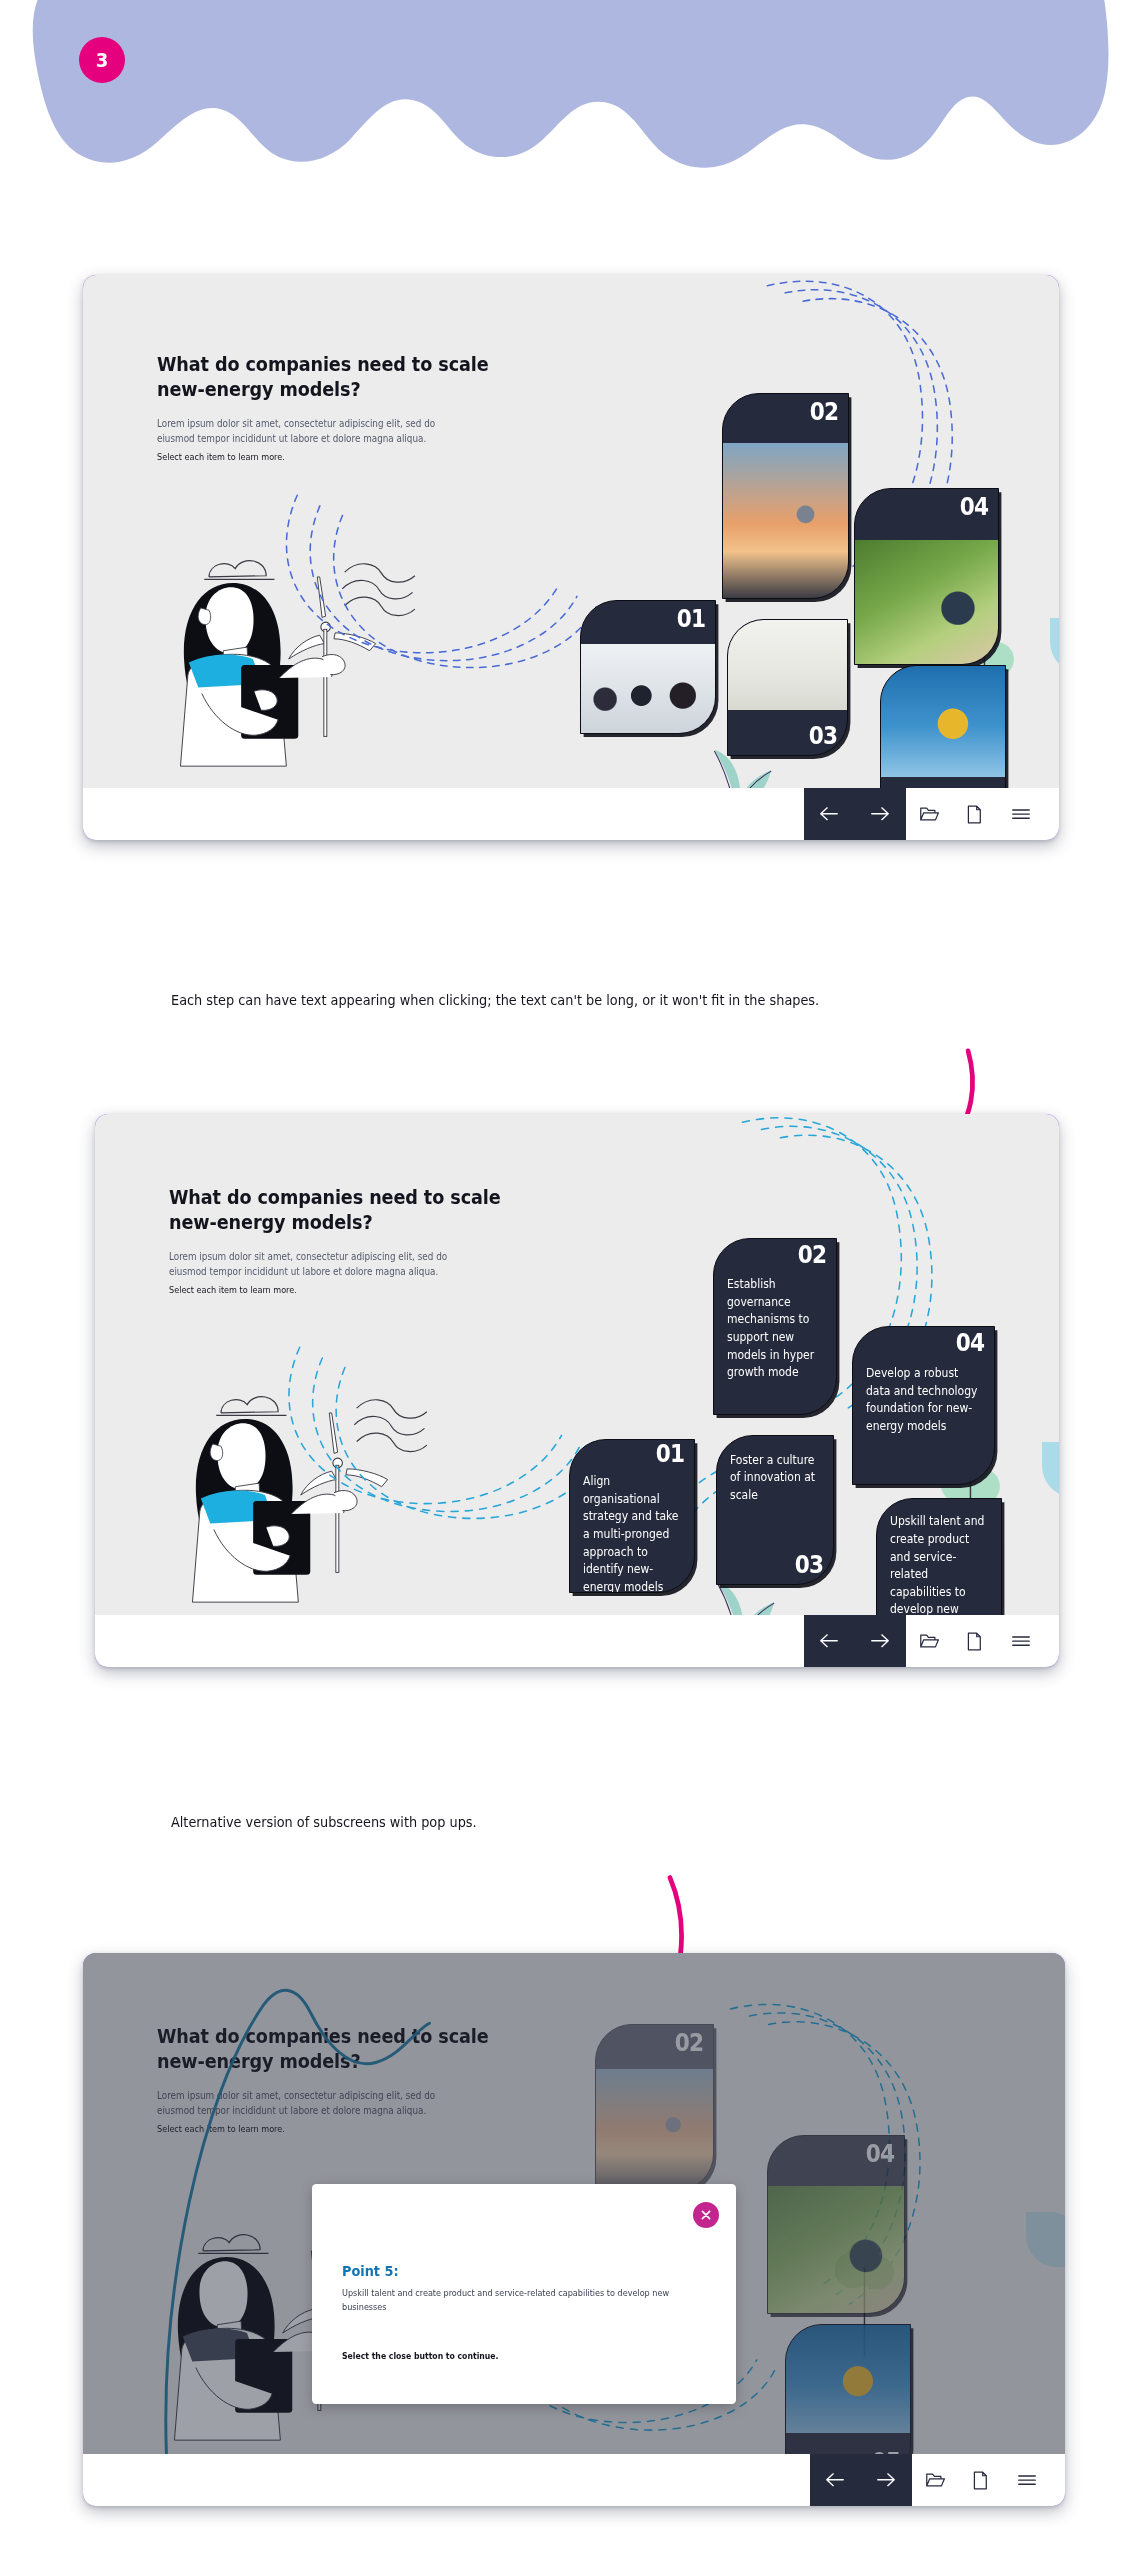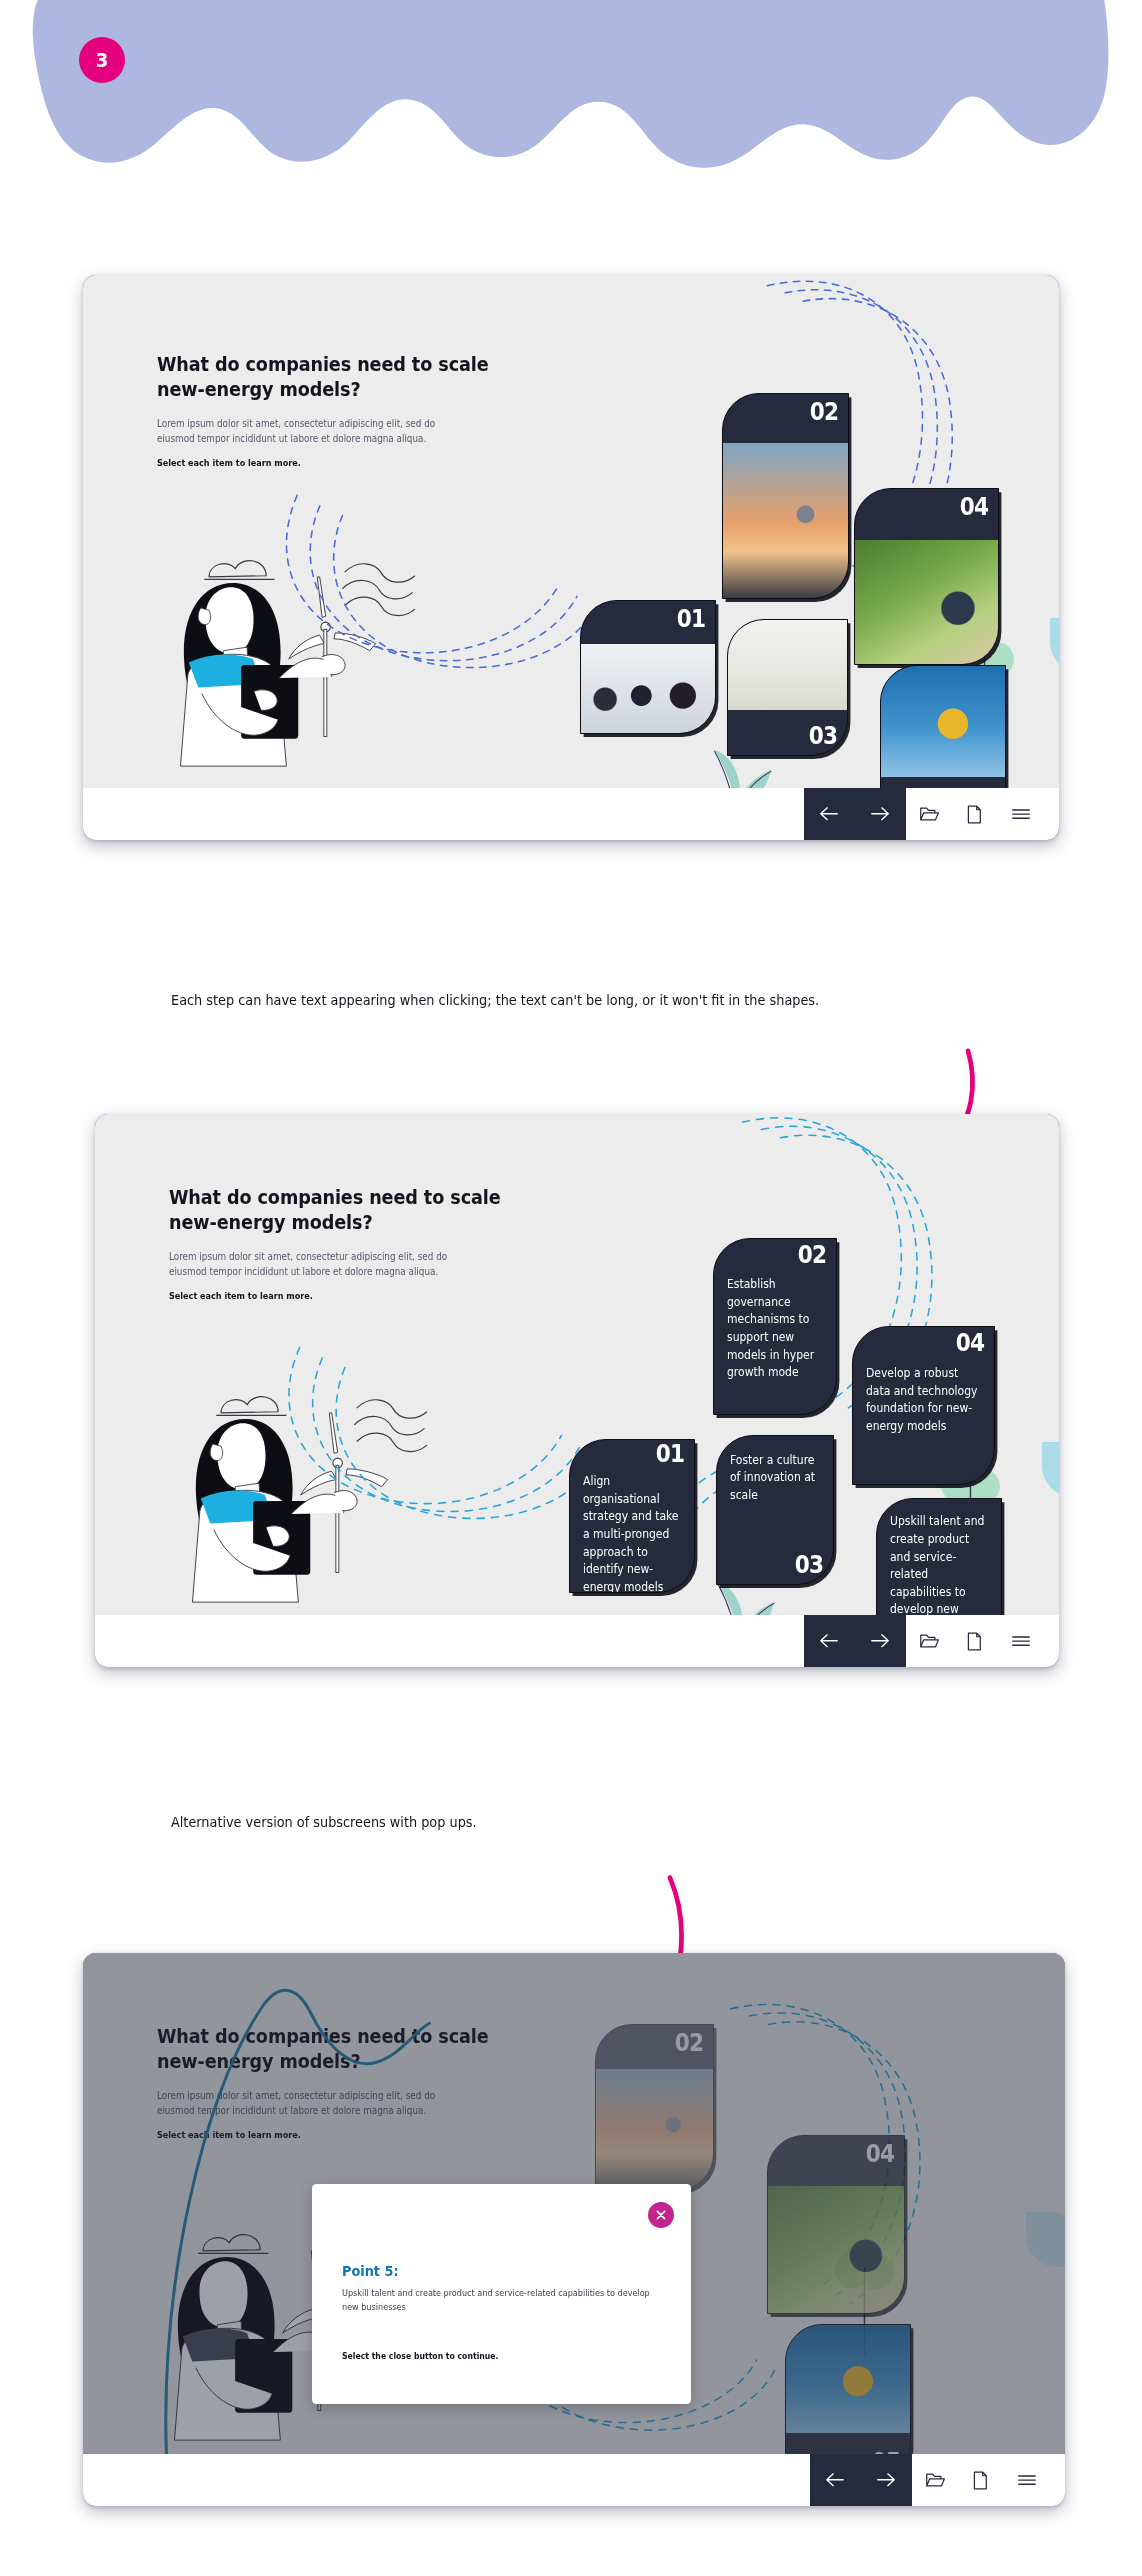--- a/index.html
+++ b/index.html
@@ -38,21 +38,21 @@
     width:102px;height:52px;background:#262a3d;display:flex;align-items:center;
     justify-content:space-around;flex:0 0 auto;
   }
   .nav-dark .ico{width:31px;height:31px;display:flex;align-items:center;justify-content:center;}
   .ico-btn{width:46px;height:52px;display:flex;align-items:center;justify-content:center;}
 
   
   .copy{position:absolute;}
   .copy h1{font-size:19.6px;line-height:1.30;font-weight:700;color:#14141e;letter-spacing:-0.1px;}
   .copy .lead{margin-top:13px;font-size:9.8px;line-height:1.58;color:#55596b;font-weight:400;}
-  .copy .cta{margin-top:11px;font-size:9px;font-weight:700;color:#14141e;}
+  .copy .cta{margin-top:5px;font-size:9px;font-weight:400;color:#14141e;}
 
   
   .leaf{
     position:absolute;
     background:#262a3d;
     border:1.5px solid #0c0c14;
     box-shadow:3px 3.6px 0 -0.6px rgba(20,20,28,.92);
     overflow:hidden;
     padding-left:8px;
   }
@@ -491,21 +491,21 @@
 
     <div class="leaf tl" style="left:702px;top:371px;width:126px;height:158px;opacity:.9;">
       <div class="photo" style="top:0;height:108px;">
           <div class="ph ph-turbine"></div>
         </div>
       <div class="num br">05</div>
     </div>
 
     <div class="dim"></div>
 
-    <div class="modal" style="left:229px;top:231px;width:379px;height:220px;z-index:60;">
+    <div class="modal" style="left:229px;top:231px;width:424px;height:220px;z-index:60;">
       <div class="modal-close" style="right:16.7px;top:18px;">
         <svg width="12" height="12" viewBox="0 0 20 20">
             <path d="M4,4 L16,16 M16,4 L4,16" stroke="#ffffff" stroke-width="2.8" stroke-linecap="round"></path>
           </svg>
       </div>
       <div style="position:absolute;left:30px;top:79px;right:33px;">
         <div class="mtitle">Point 5:</div>
         <div class="mbody">Upskill talent and create product and service-related capabilities to develop new businesses</div>
         <div class="mcta">Select the close button to continue.</div>
       </div>

